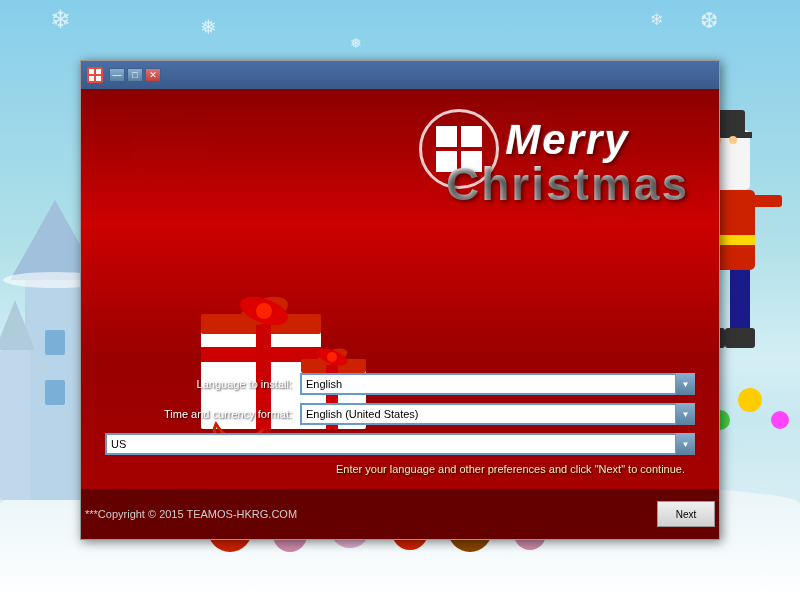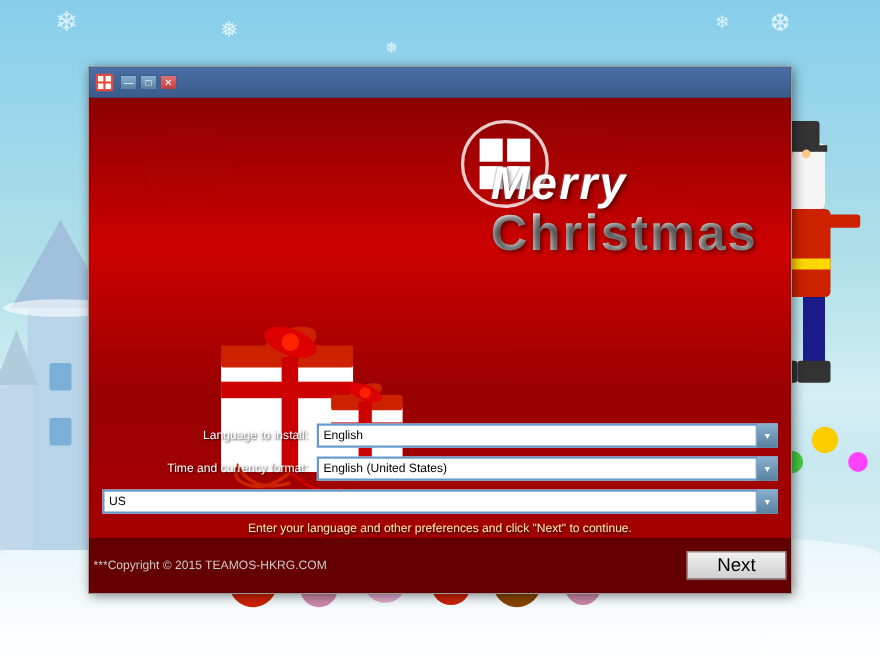--- a/index.html
+++ b/index.html
@@ -111,22 +111,21 @@
       position: absolute;
       border-radius: 50%;
       background: rgba(255,255,255,0.05);
     }
 
     
     .merry-christmas {
       position: absolute;
       top: 30px;
       right: 30px;
-      text-align: left;
-      margin-top: 27px;
+      text-align: center;
     }
 
     .merry-text {
       color: white;
       font-size: 42px;
       font-weight: 900;
       font-style: italic;
       text-shadow: 2px 2px 4px rgba(0,0,0,0.5), -1px -1px 0 rgba(150,150,150,0.3);
       line-height: 1;
       letter-spacing: 2px;
@@ -160,24 +159,24 @@
     }
 
     .win-logo-svg {
       width: 50px;
       height: 50px;
     }
 
     
     .form-area {
       position: absolute;
-      bottom: 52px;
+      bottom: 64px;
       left: 0;
       right: 0;
-      padding: 0 12px;
+      padding: 0 24px;
     }
 
     .form-row {
       display: flex;
       align-items: center;
       margin-bottom: 8px;
     }
 
     .form-label {
       color: white;
@@ -230,21 +229,21 @@
       align-items: center;
       justify-content: center;
       pointer-events: none;
       color: white;
       font-size: 8px;
     }
 
     .info-text {
       color: #ffeeaa;
       font-size: 11px;
-      text-align: center;
+      text-align: right;
       margin-top: 4px;
       padding: 0 10px;
       text-shadow: 1px 1px 2px rgba(0,0,0,0.8);
     }
 
     
     .bottom-bar {
       position: absolute;
       bottom: 0;
       left: 0;
@@ -256,25 +255,25 @@
       padding: 0 4px;
     }
 
     .copyright-text {
       color: #cccccc;
       font-size: 11px;
       flex: 1;
     }
 
     .next-button {
-      width: 91px;
+      width: 58px;
       height: 26px;
       background: linear-gradient(180deg, #f0f0f0 0%, #d0d0d0 100%);
       border: 1px solid #999;
-      font-size: 17px;
+      font-size: 10px;
       cursor: pointer;
       display: flex;
       align-items: center;
       justify-content: center;
       color: #000;
     }
 
     
     .sf1 { top: 5px; left: 50px; font-size: 25px; }
     .sf2 { top: 15px; left: 200px; font-size: 20px; }

